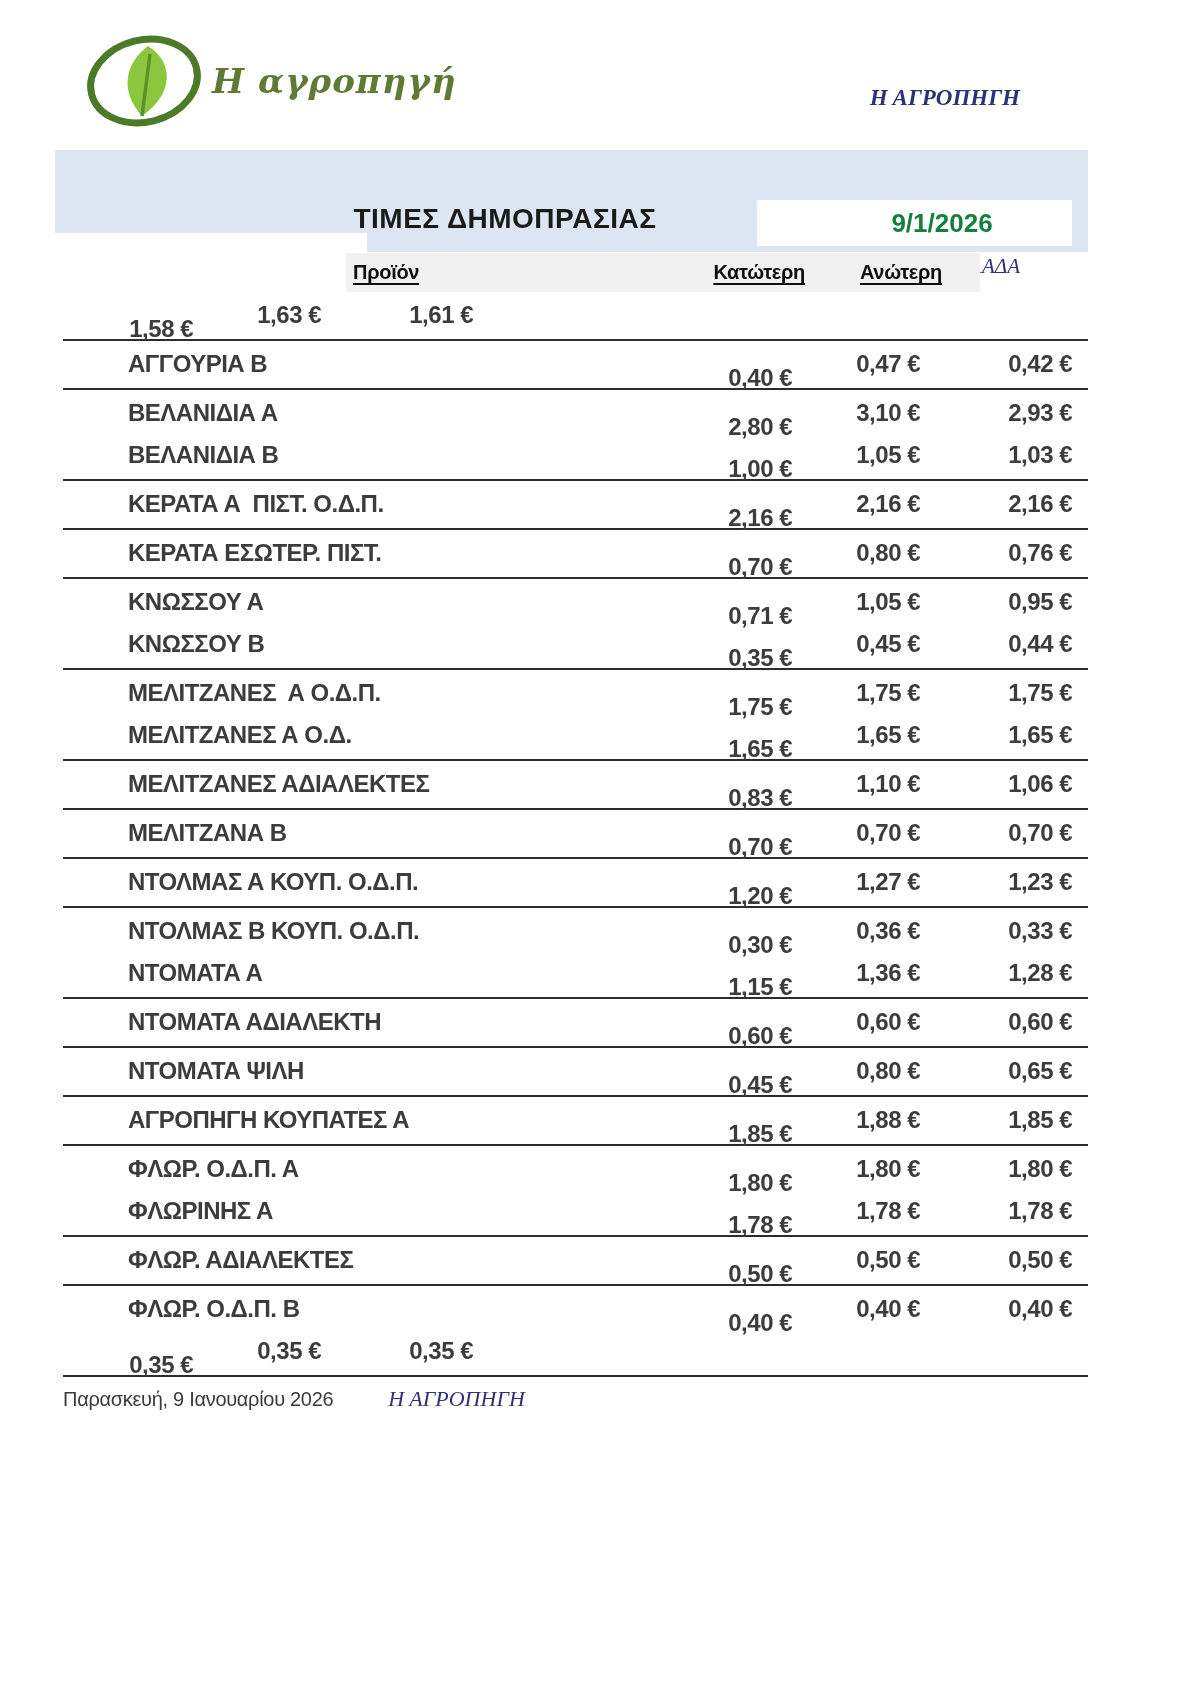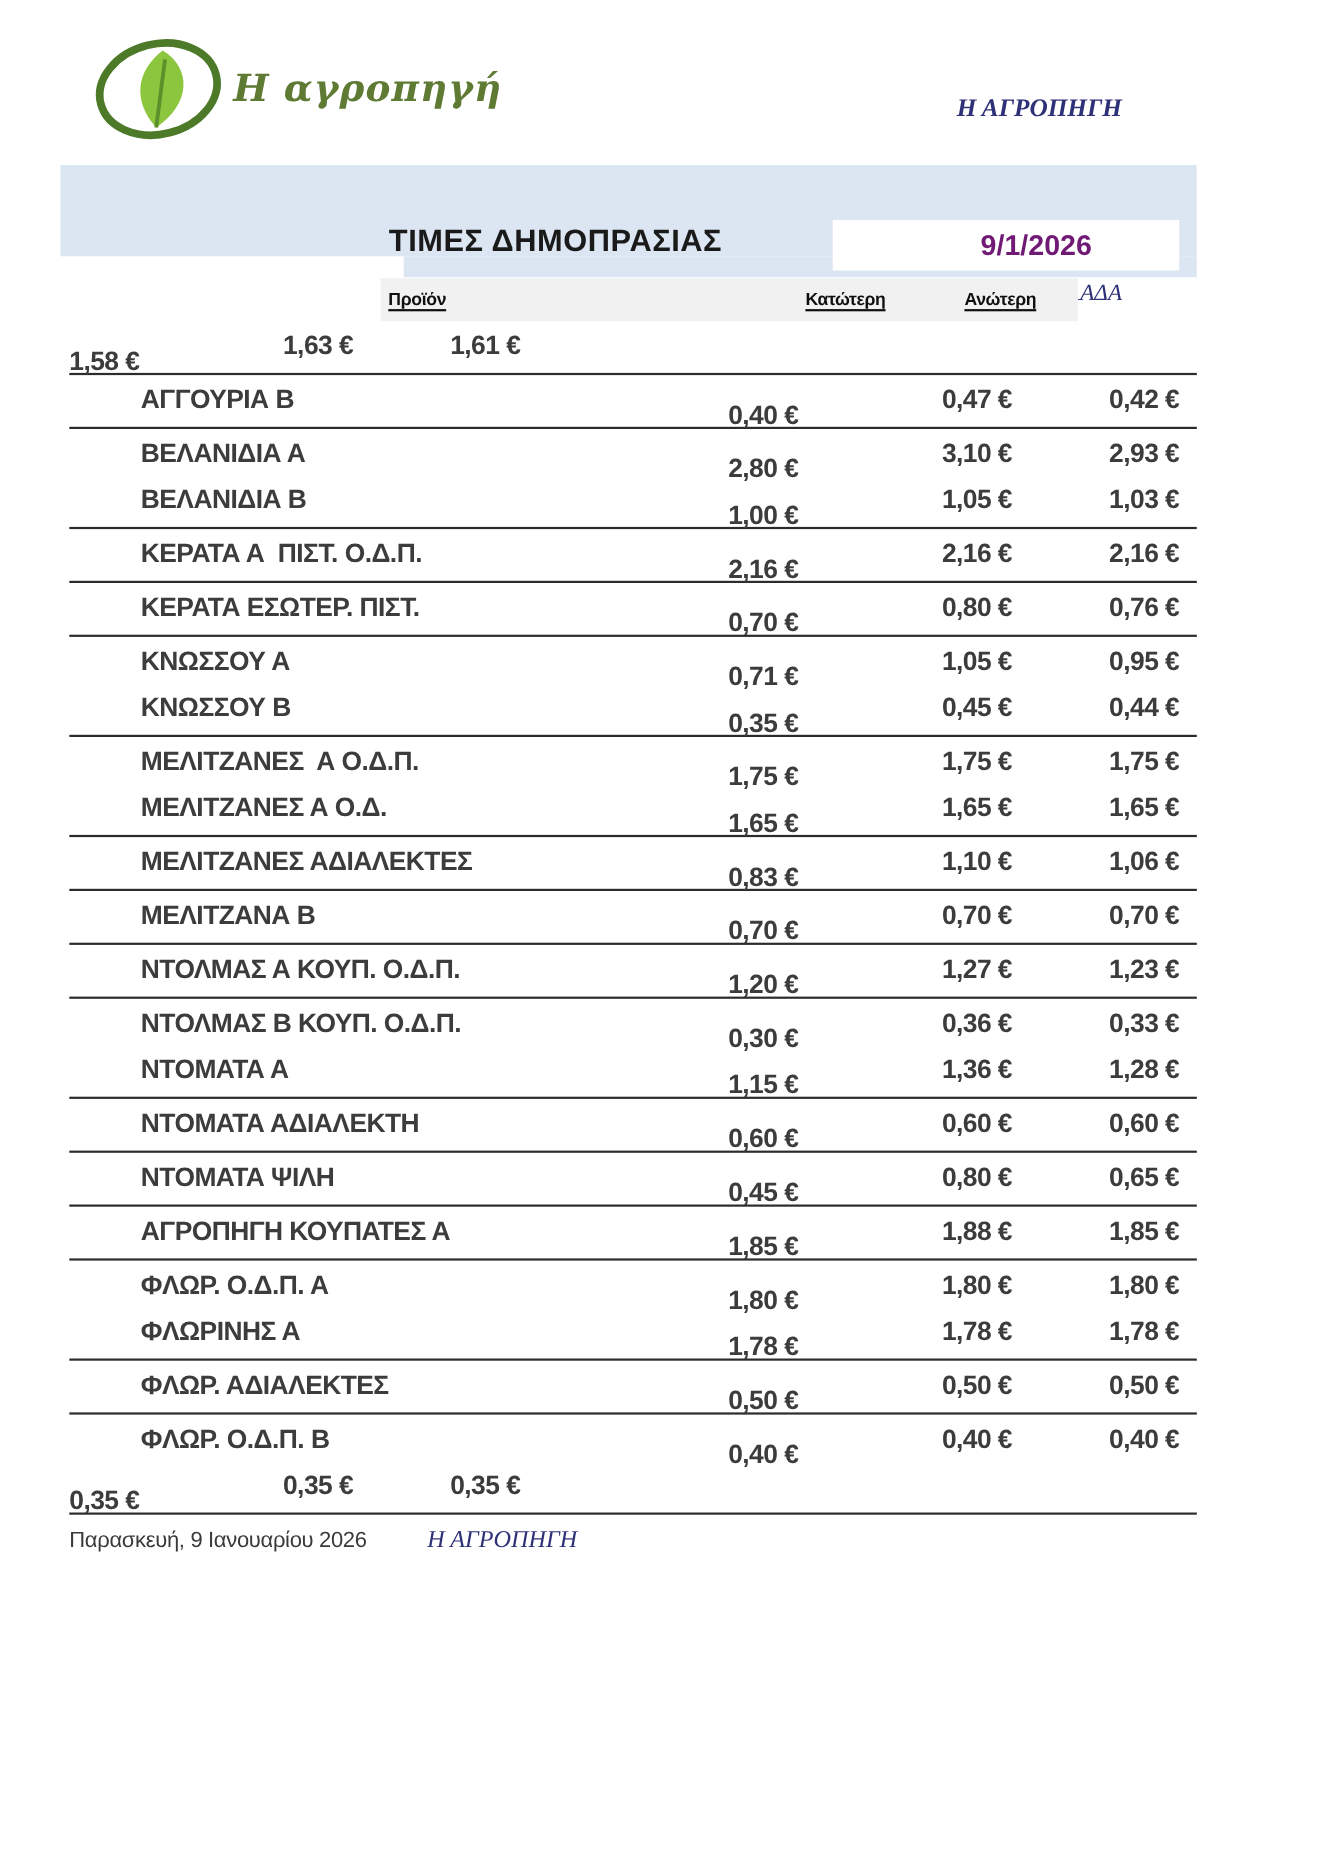--- a/index.html
+++ b/index.html
@@ -19,38 +19,38 @@
   .lh-line{font-size:21px;}
   .lh-phone{padding-right:138px;}
 
   
   .banner-a{position:absolute;left:55px;top:150px;width:1033px;height:83px;background:#dce6f2;}
   .banner-b{position:absolute;left:367px;top:233px;width:721px;height:19px;background:#dce6f2;}
   .doc-title{position:absolute;left:245px;top:203px;width:520px;text-align:center;
              font-size:28px;font-weight:bold;color:#1a1a1a;letter-spacing:0.5px;}
   .date-box{position:absolute;left:757px;top:200px;width:315px;height:46px;background:#ffffff;
             display:flex;align-items:center;justify-content:center;padding-left:55px;box-sizing:border-box;
-            font-size:26px;font-weight:bold;color:#701a75;}
+            font-size:26px;font-weight:bold;color:#15803d;}
 
   
   .thead{position:absolute;left:346px;top:253px;width:634px;height:39px;background:#f1f1f1;
          display:flex;align-items:center;box-sizing:border-box;padding-right:38px;
-         font-size:16px;font-weight:bold;color:#0f0f0f;letter-spacing:-0.3px;}
+         font-size:20px;font-weight:bold;color:#0f0f0f;letter-spacing:-0.3px;}
   .thead span{text-decoration:underline;text-decoration-thickness:2px;text-underline-offset:4px;}
   .th-product{flex:1;padding-left:7px;}
   .th-min{width:150px;text-align:right;}
   .th-max{width:137px;text-align:right;}
 
   
   .table{position:absolute;left:63px;top:292px;width:1025px;}
   .group{border-bottom:2px solid #2c2c2c;padding:2px 0 3px 0;}
   .row{height:42px;display:flex;align-items:center;box-sizing:border-box;padding-right:16px;
        font-size:24px;font-weight:bold;color:#3c3c3c;letter-spacing:-0.5px;}
   .cell-name{flex:1;padding-left:65px;white-space:pre;overflow:hidden;}
-  .cell-min{width:130px;text-align:left;white-space:pre;margin-top:28px;}
+  .cell-min{width:130px;text-align:right;white-space:pre;margin-top:28px;}
   .cell-max{width:128px;text-align:right;white-space:pre;}
   .cell-avg{width:152px;text-align:right;white-space:pre;}
 
   
   .footer{position:absolute;left:63px;top:1386px;width:1025px;display:flex;align-items:baseline;}
   .f-date{font-size:20px;color:#3a3a3a;letter-spacing:-0.3px;}
   .f-company{margin-left:55px;font-family:"Liberation Serif",serif;font-style:italic;
              font-size:22px;color:#2e3178;}
 </style>
 </head>

